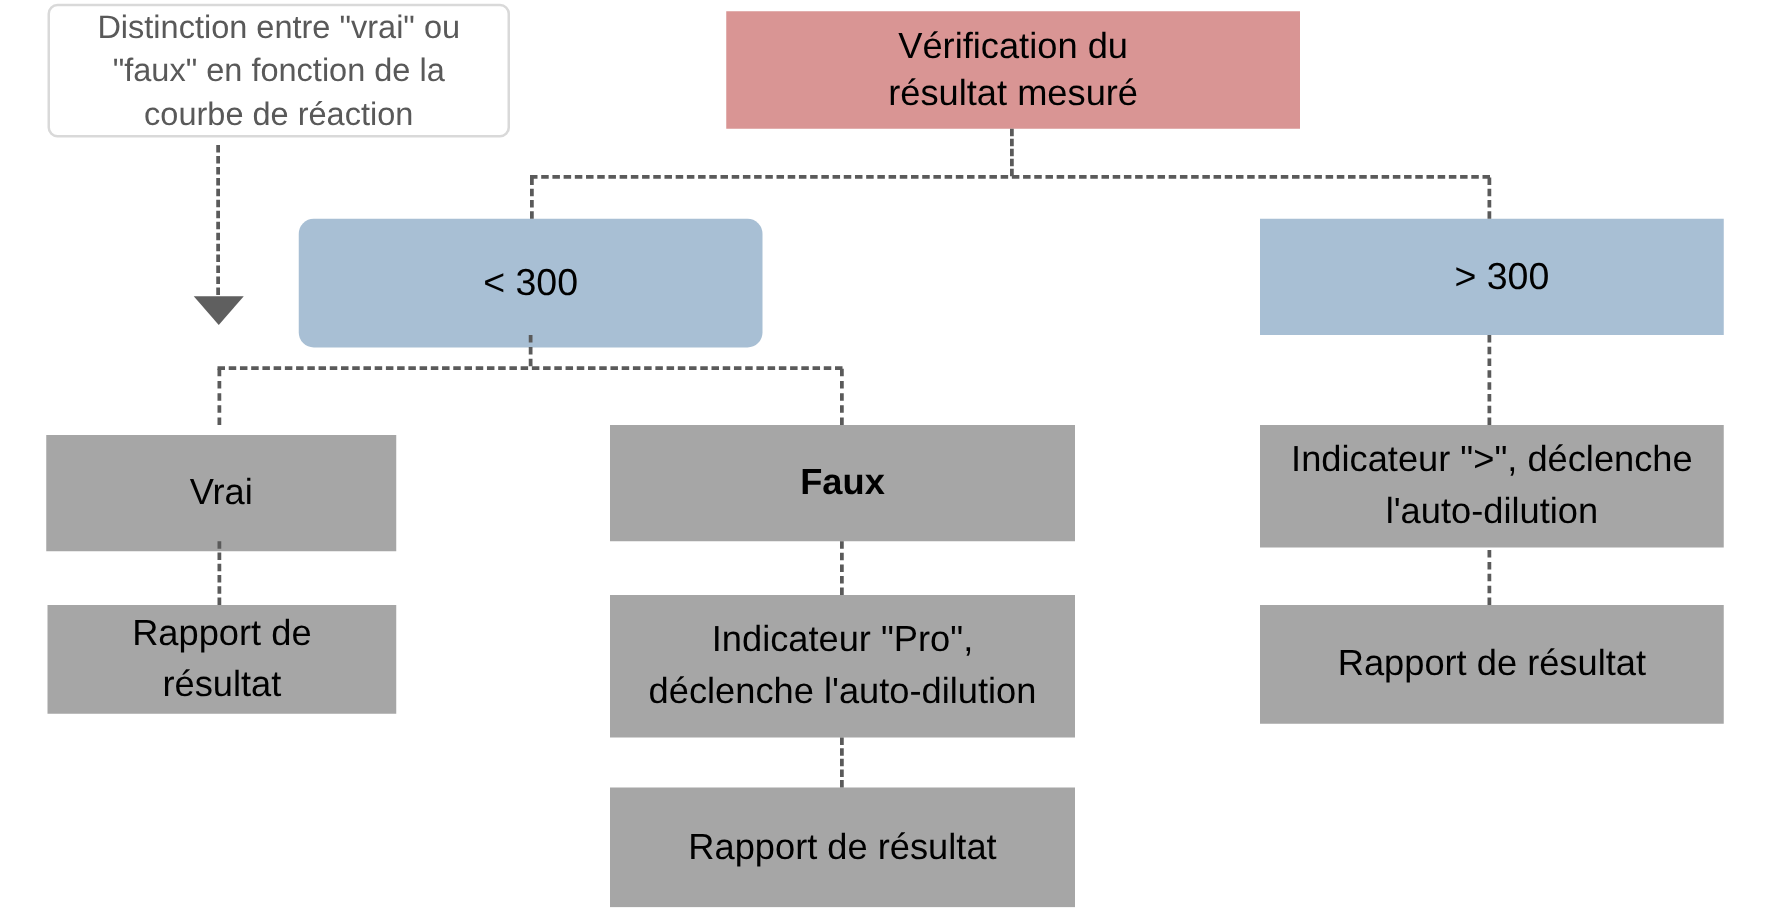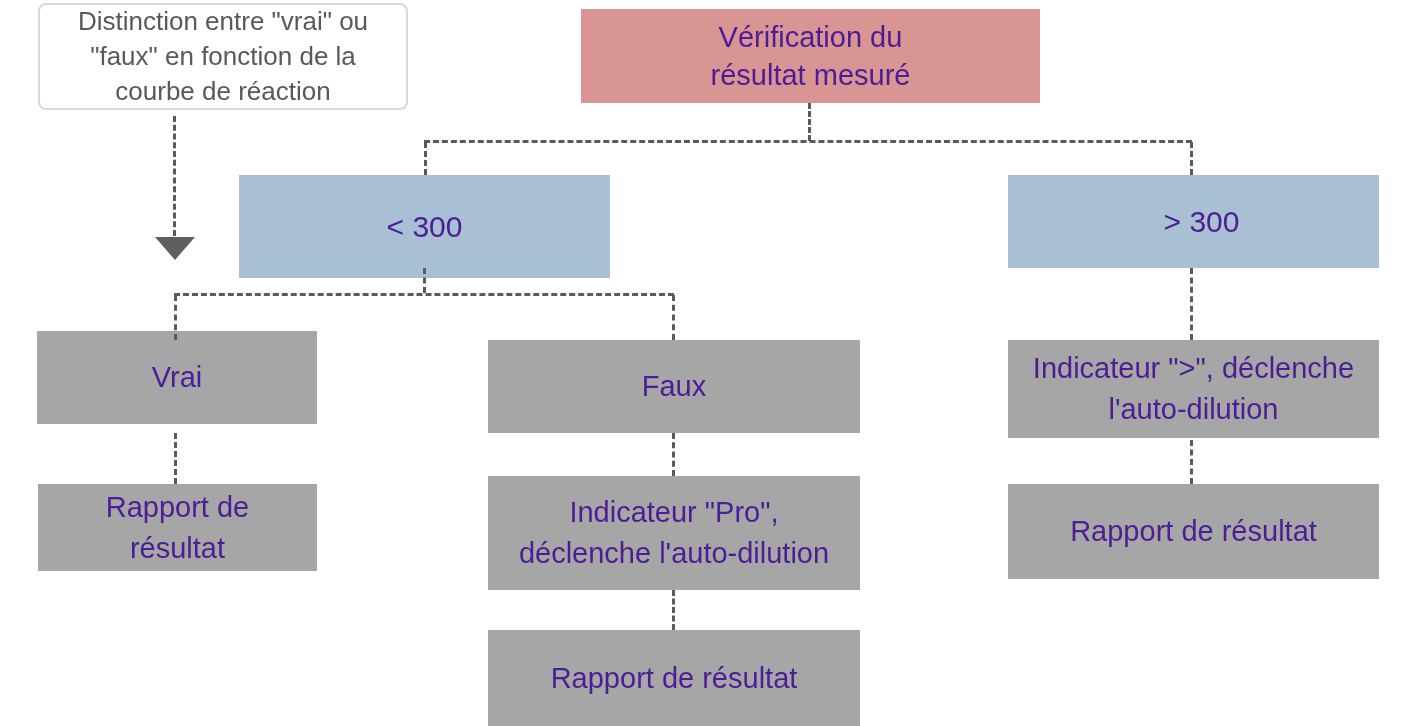--- a/index.html
+++ b/index.html
@@ -16,21 +16,21 @@
     font-family: "Liberation Sans", sans-serif;
   }
   .box {
     position: absolute;
     box-sizing: border-box;
     display: flex;
     align-items: center;
     justify-content: center;
     text-align: center;
     white-space: pre-line;
-    color: #4c1d95;
+    color: #000000;
   }
   .note {
     background: #ffffff;
     border: 2px solid #d9d9d9;
     border-radius: 8px;
     color: #595959;
     font-size: 26px;
     line-height: 35px;
   }
   .root {
@@ -73,25 +73,25 @@
 
 <div id="stage">
 
   <div class="box note" style="left:38px; top:3px; width:370px; height:107px;">Distinction entre "vrai" ou
 "faux" en fonction de la
 courbe de réaction</div>
 
   <div class="box root" style="left:581px; top:9px; width:459px; height:94px;">Vérification du
 résultat mesuré</div>
 
-  <div class="box branch" style="left:239px; top:175px; width:371px; height:103px;">&lt; 300</div>
+  <div class="box branch" style="left:239px; top:175px; width:371px; height:103px;border-radius:12px;">&lt; 300</div>
   <div class="box branch" style="left:1008px; top:175px; width:371px; height:93px;padding-left:16px;">&gt; 300</div>
 
-  <div class="box gray" style="left:37px; top:331px; width:280px; height:93px;">Vrai</div>
-  <div class="box gray" style="left:488px; top:340px; width:372px; height:93px;">Faux</div>
+  <div class="box gray" style="left:37px; top:348px; width:280px; height:93px;">Vrai</div>
+  <div class="box gray" style="left:488px; top:340px; width:372px; height:93px;font-weight:bold;">Faux</div>
   <div class="box gray" style="left:1008px; top:340px; width:371px; height:98px;">Indicateur "&gt;", déclenche
 l'auto-dilution</div>
 
   <div class="box gray" style="left:38px; top:484px; width:279px; height:87px;">Rapport de
 résultat</div>
   <div class="box gray" style="left:488px; top:476px; width:372px; height:114px;">Indicateur "Pro",
 déclenche l'auto-dilution</div>
   <div class="box gray" style="left:1008px; top:484px; width:371px; height:95px;">Rapport de résultat</div>
 
   <div class="box gray" style="left:488px; top:630px; width:372px; height:96px;">Rapport de résultat</div>

